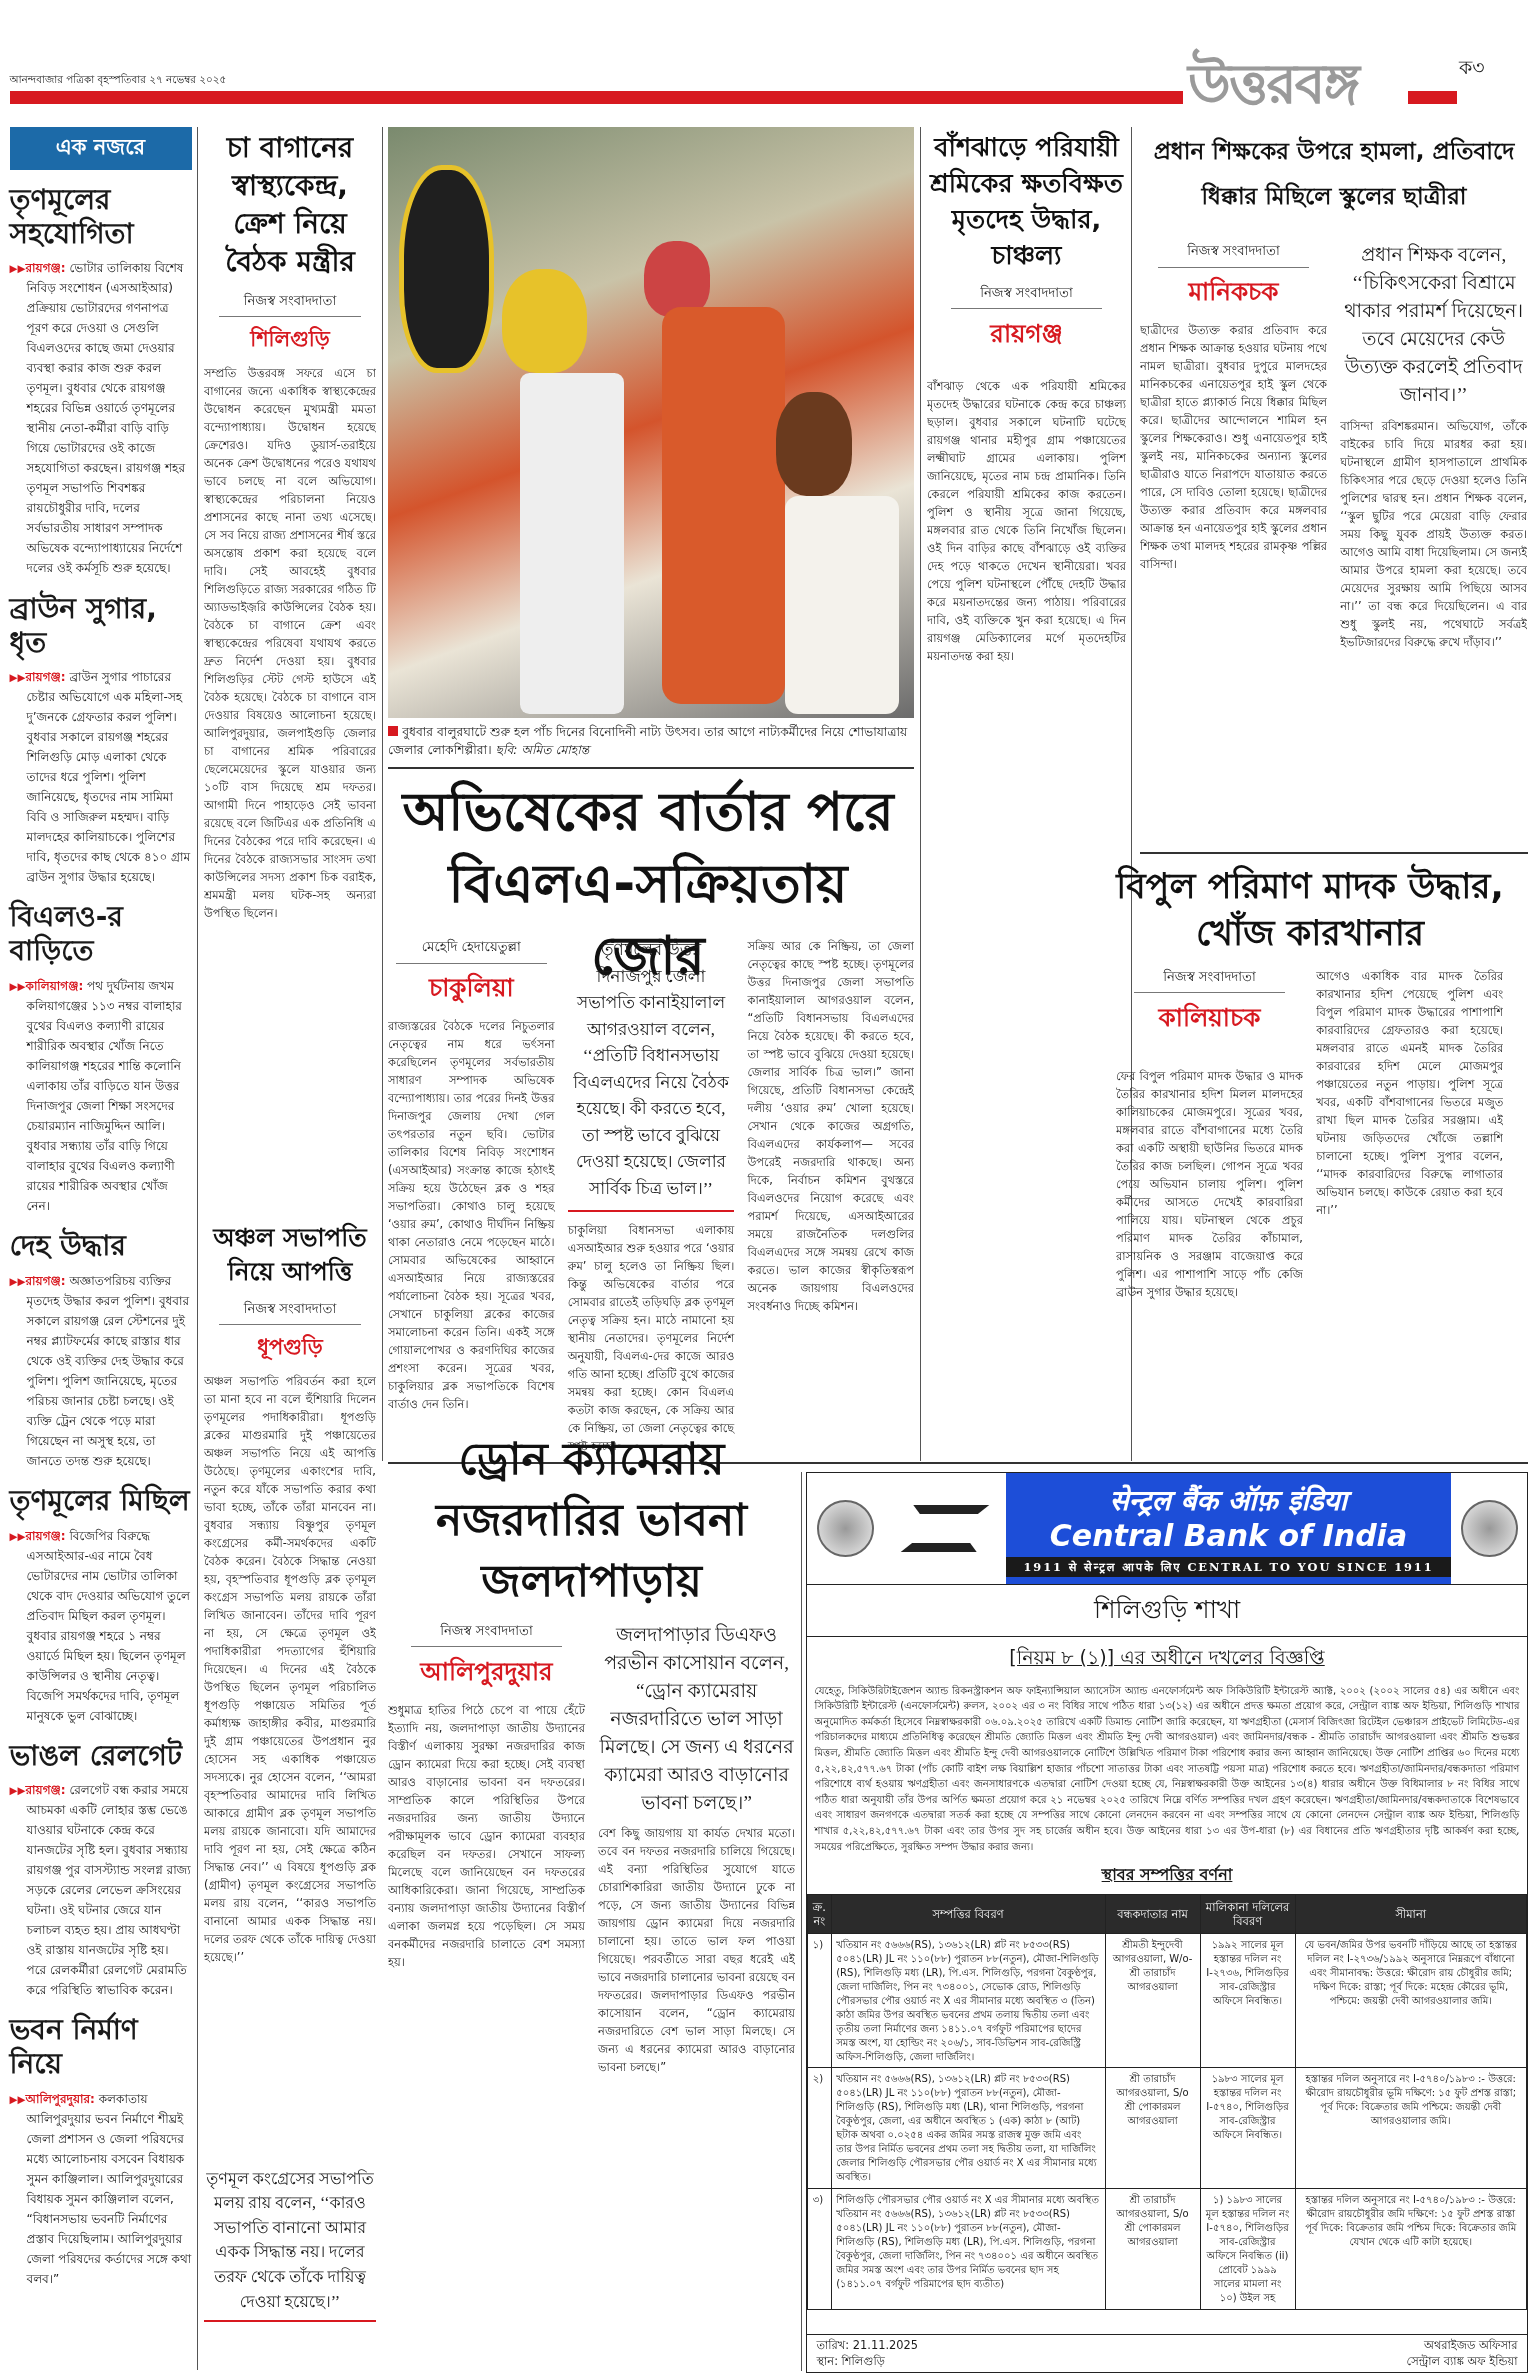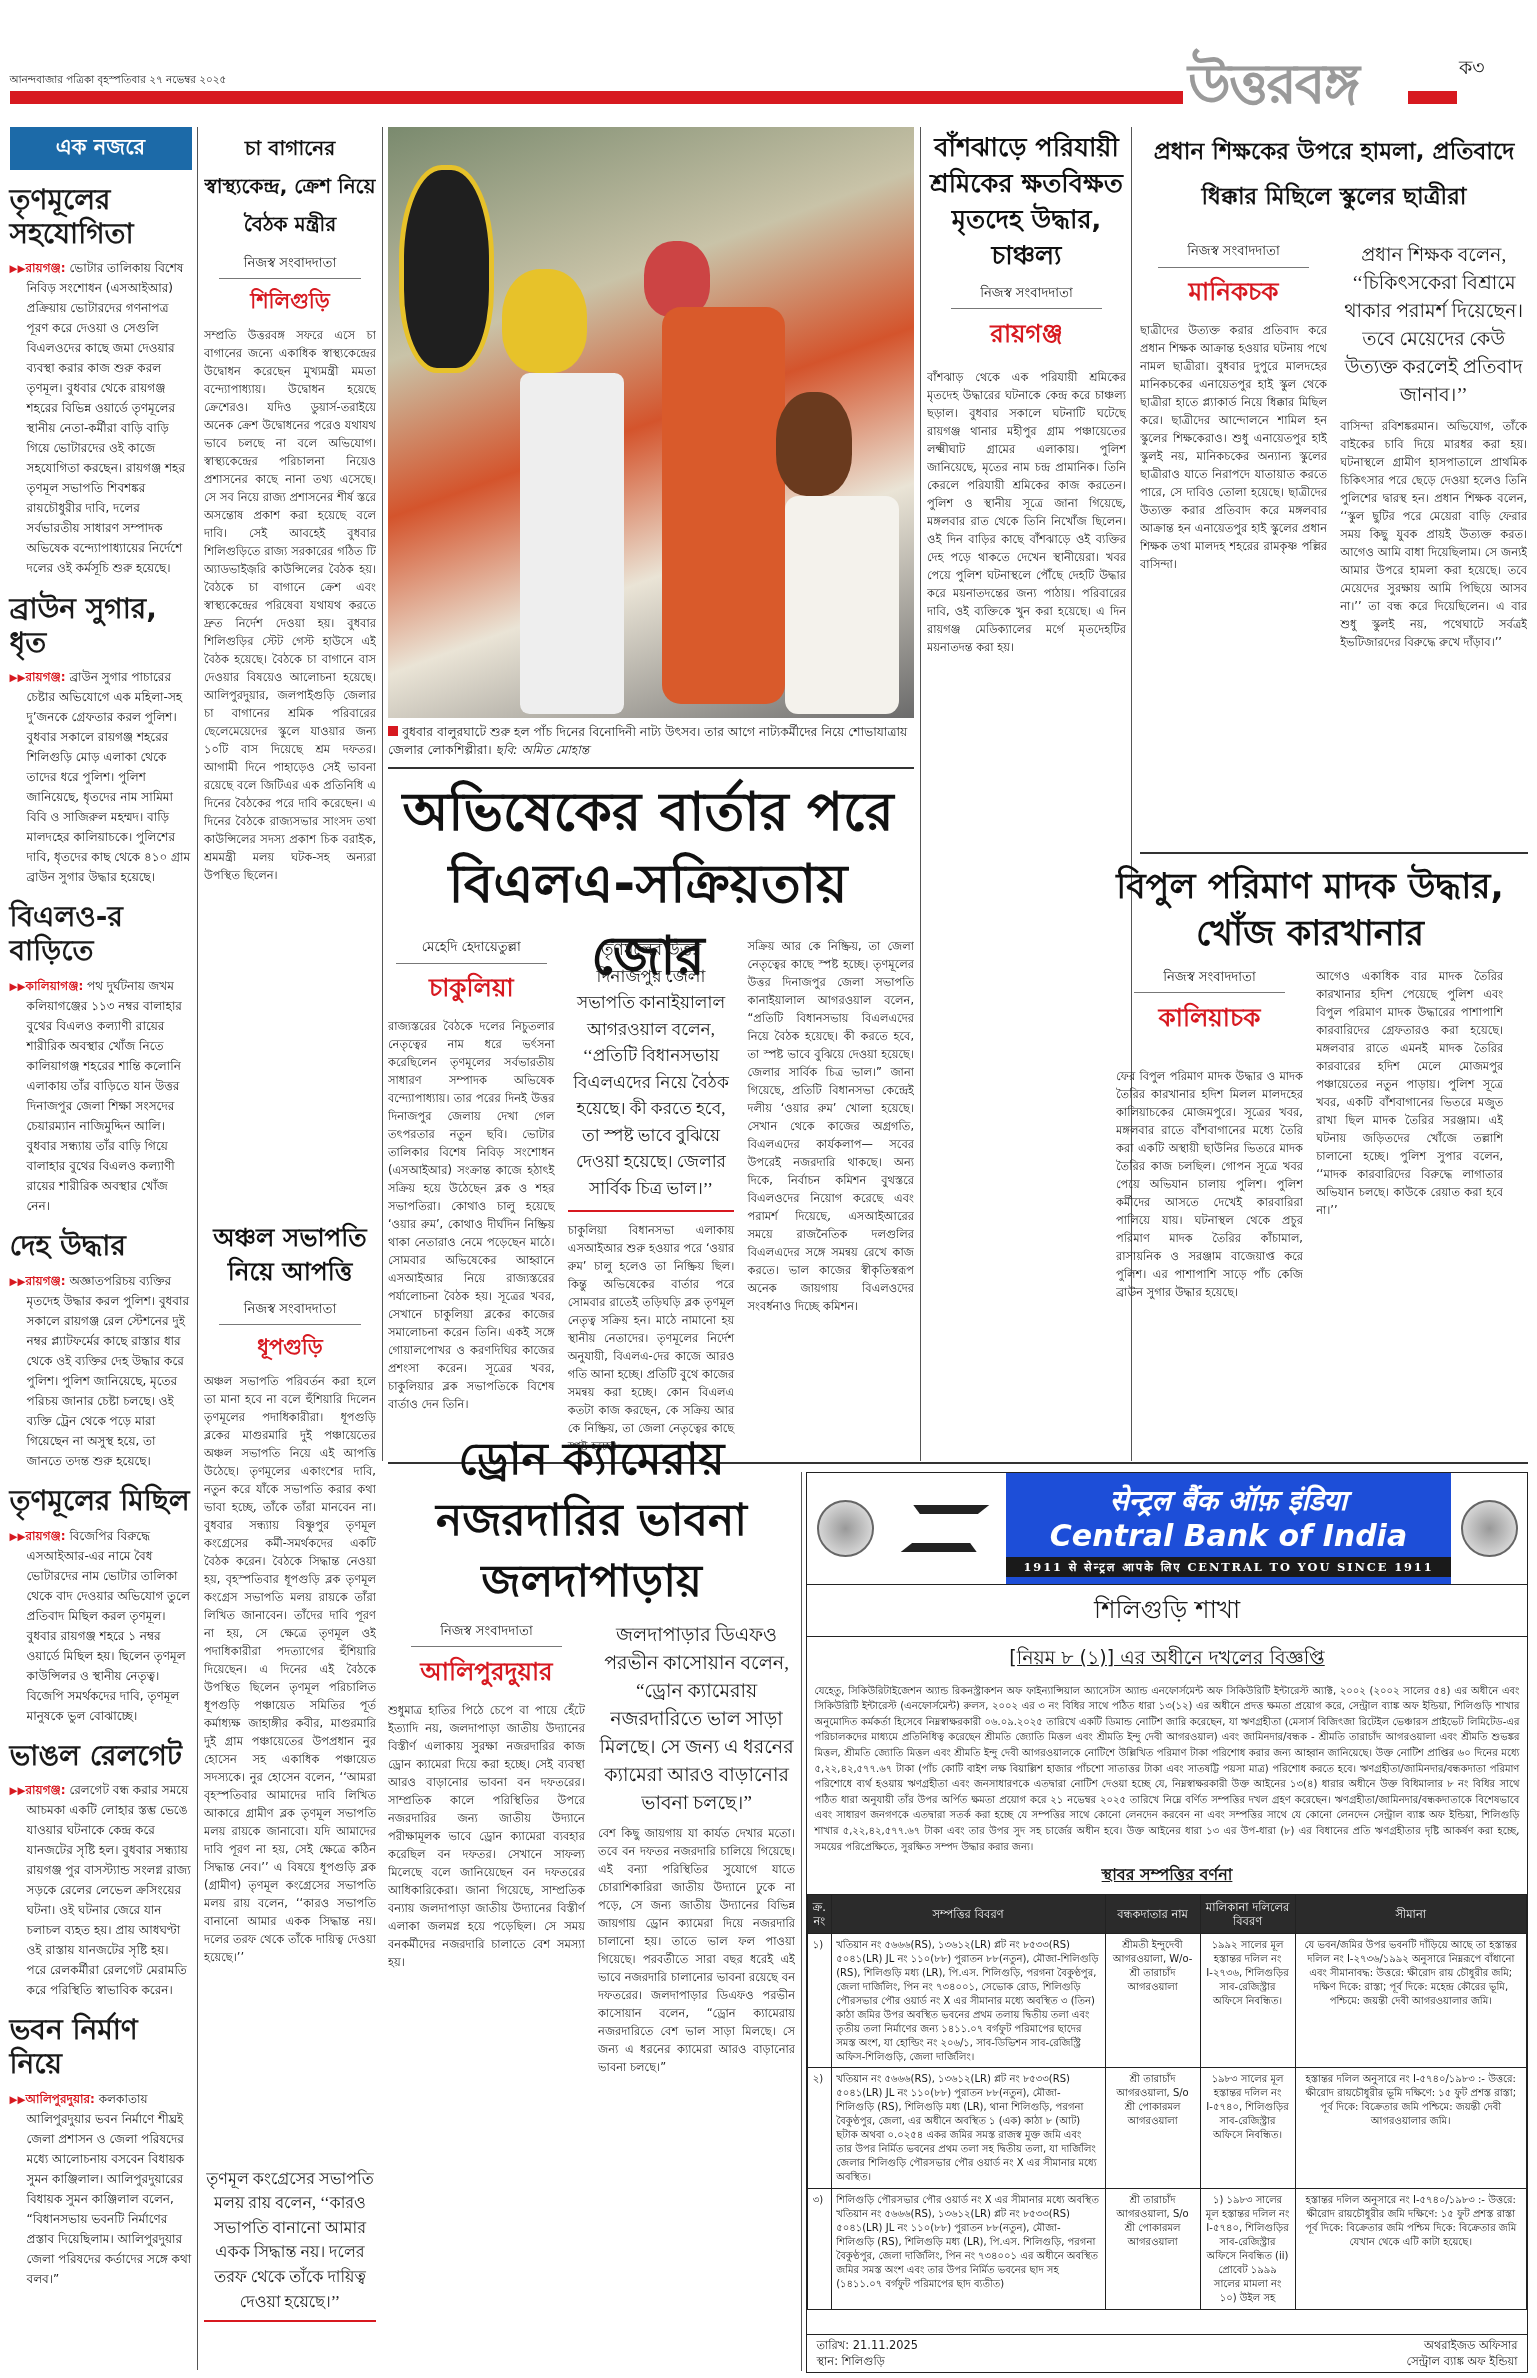--- a/index.html
+++ b/index.html
@@ -73,21 +73,21 @@
     <div class="brief-title">ভাঙল রেলগেট</div>
     <div class="brief-body"><span class="arrow">▶▶</span><span class="brief-loc">রায়গঞ্জ:</span> <span>রেলগেট বন্ধ করার সময়ে আচমকা একটি লোহার স্তম্ভ ভেঙে যাওয়ার ঘটনাকে কেন্দ্র করে যানজটের সৃষ্টি হল। বুধবার সন্ধ্যায় রায়গঞ্জ পুর বাসস্ট্যান্ড সংলগ্ন রাজ্য সড়কে রেলের লেভেল ক্রসিংয়ের ঘটনা। ওই ঘটনার জেরে যান চলাচল ব্যহত হয়। প্রায় আধঘণ্টা ওই রাস্তায় যানজটের সৃষ্টি হয়। পরে রেলকর্মীরা রেলগেট মেরামতি করে পরিস্থিতি স্বাভাবিক করেন।</span></div>
   </div>
   <div>
     <div class="brief-title">ভবন নির্মাণ নিয়ে</div>
     <div class="brief-body"><span class="arrow">▶▶</span><span class="brief-loc">আলিপুরদুয়ার:</span> <span>কলকাতায় আলিপুরদুয়ার ভবন নির্মাণে শীঘ্রই জেলা প্রশাসন ও জেলা পরিষদের মধ্যে আলোচনায় বসবেন বিধায়ক সুমন কাঞ্জিলাল। আলিপুরদুয়ারের বিধায়ক সুমন কাঞ্জিলাল বলেন, “বিধানসভায় ভবনটি নির্মাণের প্রস্তাব দিয়েছিলাম। আলিপুরদুয়ার জেলা পরিষদের কর্তাদের সঙ্গে কথা বলব।”</span></div>
   </div>
 </div>
 
 <div class="abs" style="left:204px;top:129px;width:172px;height:1088px;overflow:hidden">
-  <div class="headline" style="font-size:20px;line-height:38px;margin-bottom:9.5px">চা বাগানের স্বাস্থ্যকেন্দ্র, ক্রেশ নিয়ে বৈঠক মন্ত্রীর</div>
+  <div class="headline" style="font-size:28px;line-height:38px;margin-bottom:9.5px">চা বাগানের স্বাস্থ্যকেন্দ্র, ক্রেশ নিয়ে বৈঠক মন্ত্রীর</div>
   <div class="byline" style="width:142px">নিজস্ব সংবাদদাতা</div>
   <div class="dateline" style="font-size:21px;margin-bottom:5.7px">শিলিগুড়ি</div>
   <div class="col-text">সম্প্রতি উত্তরবঙ্গ সফরে এসে চা বাগানের জন্যে একাধিক স্বাস্থ্যকেন্দ্রের উদ্বোধন করেছেন মুখ্যমন্ত্রী মমতা বন্দ্যোপাধ্যায়। উদ্বোধন হয়েছে ক্রেশেরও। যদিও ডুয়ার্স-তরাইয়ে অনেক ক্রেশ উদ্বোধনের পরেও যথাযথ ভাবে চলছে না বলে অভিযোগ। স্বাস্থ্যকেন্দ্রের পরিচালনা নিয়েও প্রশাসনের কাছে নানা তথ্য এসেছে। সে সব নিয়ে রাজ্য প্রশাসনের শীর্ষ স্তরে অসন্তোষ প্রকাশ করা হয়েছে বলে দাবি। সেই আবহেই বুধবার শিলিগুড়িতে রাজ্য সরকারের গঠিত টি অ্যাডভাইজ়রি কাউন্সিলের বৈঠক হয়। বৈঠকে চা বাগানে ক্রেশ এবং স্বাস্থ্যকেন্দ্রের পরিষেবা যথাযথ করতে দ্রুত নির্দেশ দেওয়া হয়। বুধবার শিলিগুড়ির স্টেট গেস্ট হাউসে এই বৈঠক হয়েছে। বৈঠকে চা বাগানে বাস দেওয়ার বিষয়েও আলোচনা হয়েছে। আলিপুরদুয়ার, জলপাইগুড়ি জেলার চা বাগানের শ্রমিক পরিবারের ছেলেমেয়েদের স্কুলে যাওয়ার জন্য ১০টি বাস দিয়েছে শ্রম দফতর। আগামী দিনে পাহাড়েও সেই ভাবনা রয়েছে বলে জিটিএর এক প্রতিনিধি এ দিনের বৈঠকের পরে দাবি করেছেন। এ দিনের বৈঠকে রাজ্যসভার সাংসদ তথা কাউন্সিলের সদস্য প্রকাশ চিক বরাইক, শ্রমমন্ত্রী মলয় ঘটক-সহ অন্যরা উপস্থিত ছিলেন।</div>
 </div>
 
 <div class="abs" style="left:204px;top:1221px;width:172px;height:1150px;overflow:hidden">
   <div class="headline" style="font-size:24.6px;line-height:34px;margin-bottom:9.5px">অঞ্চল সভাপতি নিয়ে আপত্তি</div>
   <div class="byline" style="width:142px">নিজস্ব সংবাদদাতা</div>
   <div class="dateline" style="font-size:21px;margin-bottom:5.7px">ধূপগুড়ি</div>
   <div class="col-text" style="height:795px;overflow:hidden">অঞ্চল সভাপতি পরিবর্তন করা হলে তা মানা হবে না বলে হুঁশিয়ারি দিলেন তৃণমূলের পদাধিকারীরা। ধূপগুড়ি ব্লকের মাগুরমারি দুই পঞ্চায়েতের অঞ্চল সভাপতি নিয়ে এই আপত্তি উঠেছে। তৃণমূলের একাংশের দাবি, নতুন করে যাঁকে সভাপতি করার কথা ভাবা হচ্ছে, তাঁকে তাঁরা মানবেন না। বুধবার সন্ধ্যায় বিষ্ণুপুর তৃণমূল কংগ্রেসের কর্মী-সমর্থকদের একটি বৈঠক করেন। বৈঠকে সিদ্ধান্ত নেওয়া হয়, বৃহস্পতিবার ধূপগুড়ি ব্লক তৃণমূল কংগ্রেস সভাপতি মলয় রায়কে তাঁরা লিখিত জানাবেন। তাঁদের দাবি পূরণ না হয়, সে ক্ষেত্রে তৃণমূল ওই পদাধিকারীরা পদত্যাগের হুঁশিয়ারি দিয়েছেন। এ দিনের এই বৈঠকে উপস্থিত ছিলেন তৃণমূল পরিচালিত ধূপগুড়ি পঞ্চায়েত সমিতির পূর্ত কর্মাধ্যক্ষ জাহাঙ্গীর কবীর, মাগুরমারি দুই গ্রাম পঞ্চায়েতের উপপ্রধান নুর হোসেন সহ একাধিক পঞ্চায়েত সদস্যকে। নুর হোসেন বলেন, ‘‘আমরা বৃহস্পতিবার আমাদের দাবি লিখিত আকারে গ্রামীণ ব্লক তৃণমূল সভাপতি মলয় রায়কে জানাবো। যদি আমাদের দাবি পূরণ না হয়, সেই ক্ষেত্রে কঠিন সিদ্ধান্ত নেব।’’ এ বিষয়ে ধূপগুড়ি ব্লক (গ্রামীণ) তৃণমূল কংগ্রেসের সভাপতি মলয় রায় বলেন, ‘‘কারও সভাপতি বানানো আমার একক সিদ্ধান্ত নয়। দলের তরফ থেকে তাঁকে দায়িত্ব দেওয়া হয়েছে।’’</div>
@@ -102,21 +102,21 @@
   <div class="mask" style="left:274px;top:180px;width:123px;height:397px;background:#d95a2b;border-radius:19px"></div>
   <div class="mask" style="left:388px;top:265px;width:76px;height:104px;background:#6a3a1e"></div>
   <div class="mask" style="left:397px;top:369px;width:114px;height:218px;background:#f4f2ec;border-radius:13.2px"></div>
 </div>
 <div class="abs caption" style="left:388px;top:723px;width:526px"><span class="redsq"></span><span>বুধবার বালুরঘাটে শুরু হল পাঁচ দিনের বিনোদিনী নাট্য উৎসব। তার আগে নাট্যকর্মীদের নিয়ে শোভাযাত্রায় জেলার লোকশিল্পীরা।</span> <i>ছবি: অমিত মোহান্ত</i></div>
 <div class="abs hline" style="left:388px;top:767px;width:526px"></div>
 
 <div class="abs" style="left:927px;top:129px;width:199px;height:662px;overflow:hidden">
   <div class="headline" style="font-size:25.6px;line-height:36px;margin-bottom:9.5px">বাঁশঝাড়ে পরিযায়ী শ্রমিকের ক্ষতবিক্ষত মৃতদেহ উদ্ধার, চাঞ্চল্য</div>
   <div class="byline" style="width:151px">নিজস্ব সংবাদদাতা</div>
-  <div class="dateline" style="margin-bottom:13px">রায়গঞ্জ</div>
+  <div class="dateline" style="margin-bottom:22px">রায়গঞ্জ</div>
   <div class="col-text">বাঁশঝাড় থেকে এক পরিযায়ী শ্রমিকের মৃতদেহ উদ্ধারের ঘটনাকে কেন্দ্র করে চাঞ্চল্য ছড়াল। বুধবার সকালে ঘটনাটি ঘটেছে রায়গঞ্জ থানার মহীপুর গ্রাম পঞ্চায়েতের লক্ষ্মীঘাট গ্রামের এলাকায়। পুলিশ জানিয়েছে, মৃতের নাম চন্দ্র প্রামানিক। তিনি কেরলে পরিযায়ী শ্রমিকের কাজ করতেন। পুলিশ ও স্থানীয় সূত্রে জানা গিয়েছে, মঙ্গলবার রাত থেকে তিনি নিখোঁজ ছিলেন। ওই দিন বাড়ির কাছে বাঁশঝাড়ে ওই ব্যক্তির দেহ পড়ে থাকতে দেখেন স্থানীয়েরা। খবর পেয়ে পুলিশ ঘটনাস্থলে পৌঁছে দেহটি উদ্ধার করে ময়নাতদন্তের জন্য পাঠায়। পরিবারের দাবি, ওই ব্যক্তিকে খুন করা হয়েছে। এ দিন রায়গঞ্জ মেডিক্যালের মর্গে মৃতদেহটির ময়নাতদন্ত করা হয়।</div>
 </div>
 
 <div class="abs" style="left:1140px;top:129px;width:388px">
   <div class="headline" style="font-size:23px;line-height:45px;margin-bottom:22px">প্রধান শিক্ষকের উপরে হামলা, প্রতিবাদে ধিক্কার মিছিলে স্কুলের ছাত্রীরা</div>
   <div style="display:flex;gap:13.2px">
     <div style="width:187px;height:596px;overflow:hidden">
       <div class="byline" style="width:151px">নিজস্ব সংবাদদাতা</div>
       <div class="dateline" style="margin-bottom:7.6px">মানিকচক</div>
       <div class="col-text">ছাত্রীদের উত্যক্ত করার প্রতিবাদ করে প্রধান শিক্ষক আক্রান্ত হওয়ার ঘটনায় পথে নামল ছাত্রীরা। বুধবার দুপুরে মালদহের মানিকচকের এনায়েতপুর হাই স্কুল থেকে ছাত্রীরা হাতে প্ল্যাকার্ড নিয়ে ধিক্কার মিছিল করে। ছাত্রীদের আন্দোলনে শামিল হন স্কুলের শিক্ষকেরাও। শুধু এনায়েতপুর হাই স্কুলই নয়, মানিকচকের অন্যান্য স্কুলের ছাত্রীরাও যাতে নিরাপদে যাতায়াত করতে পারে, সে দাবিও তোলা হয়েছে। ছাত্রীদের উত্যক্ত করার প্রতিবাদ করে মঙ্গলবার আক্রান্ত হন এনায়েতপুর হাই স্কুলের প্রধান শিক্ষক তথা মালদহ শহরের রামকৃষ্ণ পল্লির বাসিন্দা।</div>

